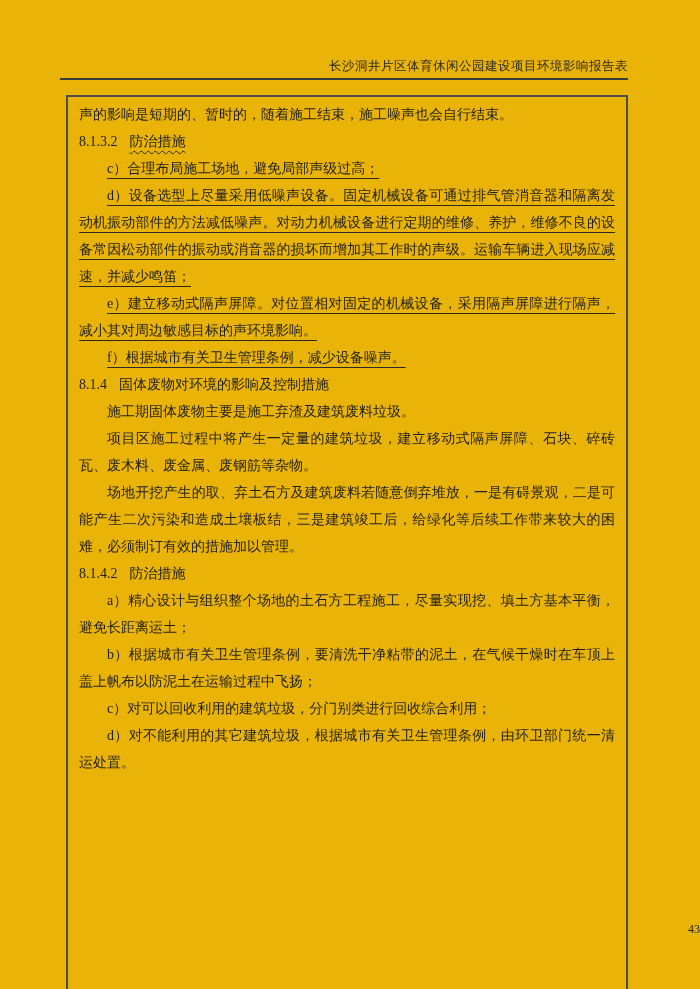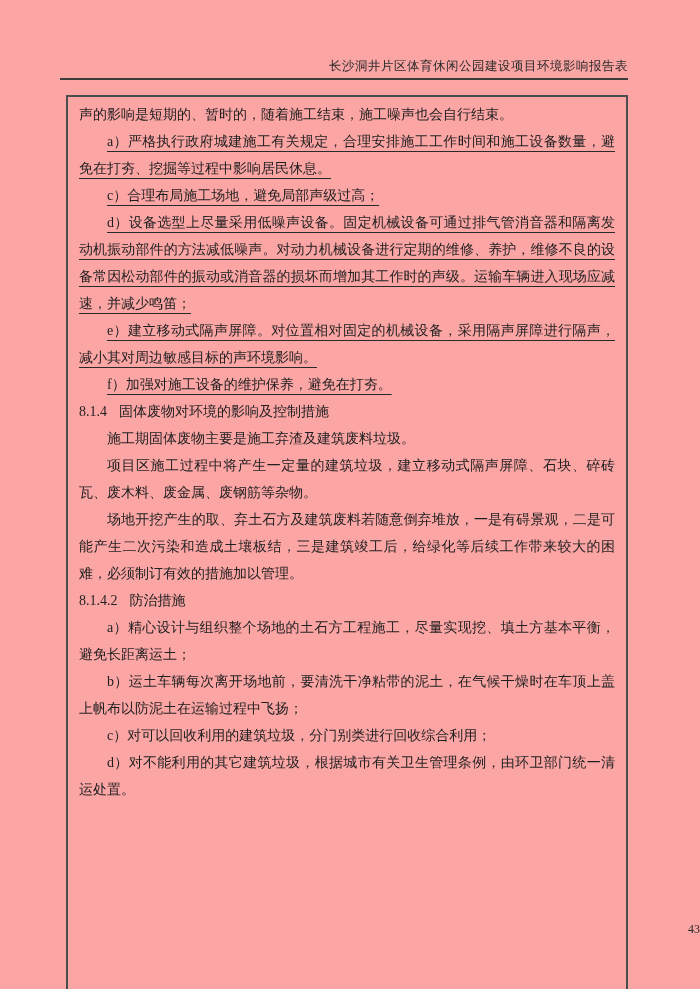--- a/index.html
+++ b/index.html
@@ -6,21 +6,21 @@
     margin: 0;
     padding: 0;
     background: #ffffff;
     font-family: "Liberation Serif", "DejaVu Serif", serif;
     color: #1f1f1f;
   }
   .page {
     position: relative;
     width: 700px;
     height: 989px;
-    background: #fca5a5;
+    background: #eab308;
     overflow: hidden;
   }
   
   .running-header {
     position: absolute;
     top: 58px;
     left: 60px;
     right: 72px;
     text-align: right;
     font-size: 12.5px;
@@ -88,46 +88,46 @@
 
   <div class="running-header">
     <span>长沙洞井片区体育休闲公园建设项目环境影响报告表</span>
   </div>
   <div class="header-rule"></div>
 
   <div class="content-box">
 
     <p>声的影响是短期的、暂时的，随着施工结束，施工噪声也会自行结束。</p>
 
+    <p class="heading"><span>8.1.3.2</span><span class="h-title wavy">防治措施</span></p>
 
-    <p class="indent"><span class="ul">a）严格执行政府城建施工有关规定，合理安排施工工作时间和施工设备数量，避免在打夯、挖掘等过程中影响居民休息。</span></p>
 
 
     <p class="indent"><span class="ul">c）合理布局施工场地，避免局部声级过高；</span></p>
 
     <p class="indent"><span class="ul">d）设备选型上尽量采用低噪声设备。固定机械设备可通过排气管消音器和隔离发动机振动部件的方法减低噪声。对动力机械设备进行定期的维修、养护，维修不良的设备常因松动部件的振动或消音器的损坏而增加其工作时的声级。运输车辆进入现场应减速，并减少鸣笛；</span></p>
 
     <p class="indent"><span class="ul">e）建立移动式隔声屏障。对位置相对固定的机械设备，采用隔声屏障进行隔声，减小其对周边敏感目标的声环境影响。</span></p>
 
-    <p class="indent"><span class="ul">f）加强对施工设备的维护保养，避免在打夯。</span></p>
+    <p class="indent"><span class="ul">f）根据城市有关卫生管理条例，减少设备噪声。</span></p>
 
     <p class="heading"><span>8.1.4</span><span class="h-title">固体废物对环境的影响及控制措施</span></p>
 
 
     <p class="indent">施工期固体废物主要是施工弃渣及建筑废料垃圾。</p>
 
     <p class="indent">项目区施工过程中将产生一定量的建筑垃圾，建立移动式隔声屏障、石块、碎砖瓦、废木料、废金属、废钢筋等杂物。</p>
 
     <p class="indent">场地开挖产生的取、弃土石方及建筑废料若随意倒弃堆放，一是有碍景观，二是可能产生二次污染和造成土壤板结，三是建筑竣工后，给绿化等后续工作带来较大的困难，必须制订有效的措施加以管理。</p>
 
     <p class="heading"><span>8.1.4.2</span><span class="h-title">防治措施</span></p>
 
     <p class="indent">a）精心设计与组织整个场地的土石方工程施工，尽量实现挖、填土方基本平衡，避免长距离运土；</p>
 
-    <p class="indent">b）运土车辆每次离开场地前，要清洗干净粘带的泥土，在气候干燥时在车顶上盖上帆布以防泥土在运输过程中飞扬；</p>
+    <p class="indent">b）根据城市有关卫生管理条例，要清洗干净粘带的泥土，在气候干燥时在车顶上盖上帆布以防泥土在运输过程中飞扬；</p>
 
     <p class="indent">c）对可以回收利用的建筑垃圾，分门别类进行回收综合利用；</p>
 
     <p class="indent">d）对不能利用的其它建筑垃圾，根据城市有关卫生管理条例，由环卫部门统一清运处置。</p>
 
   </div>
 
   <div class="page-number">43</div>
 
 </div>

